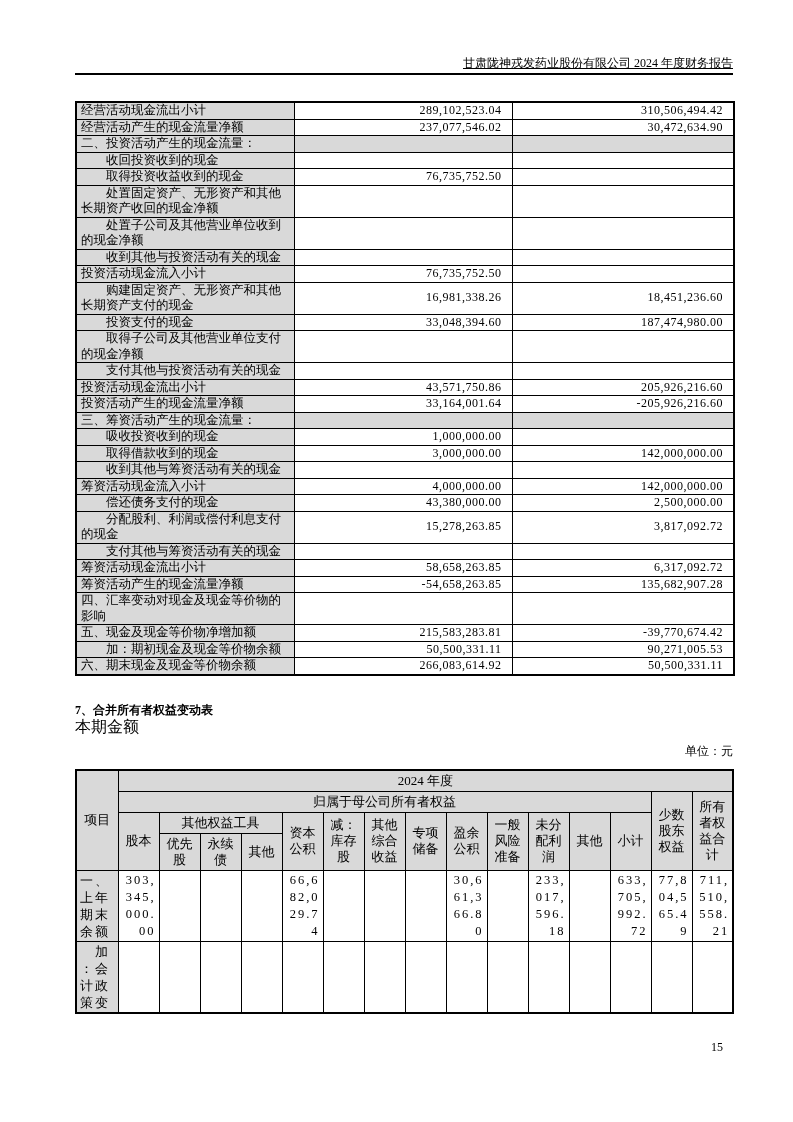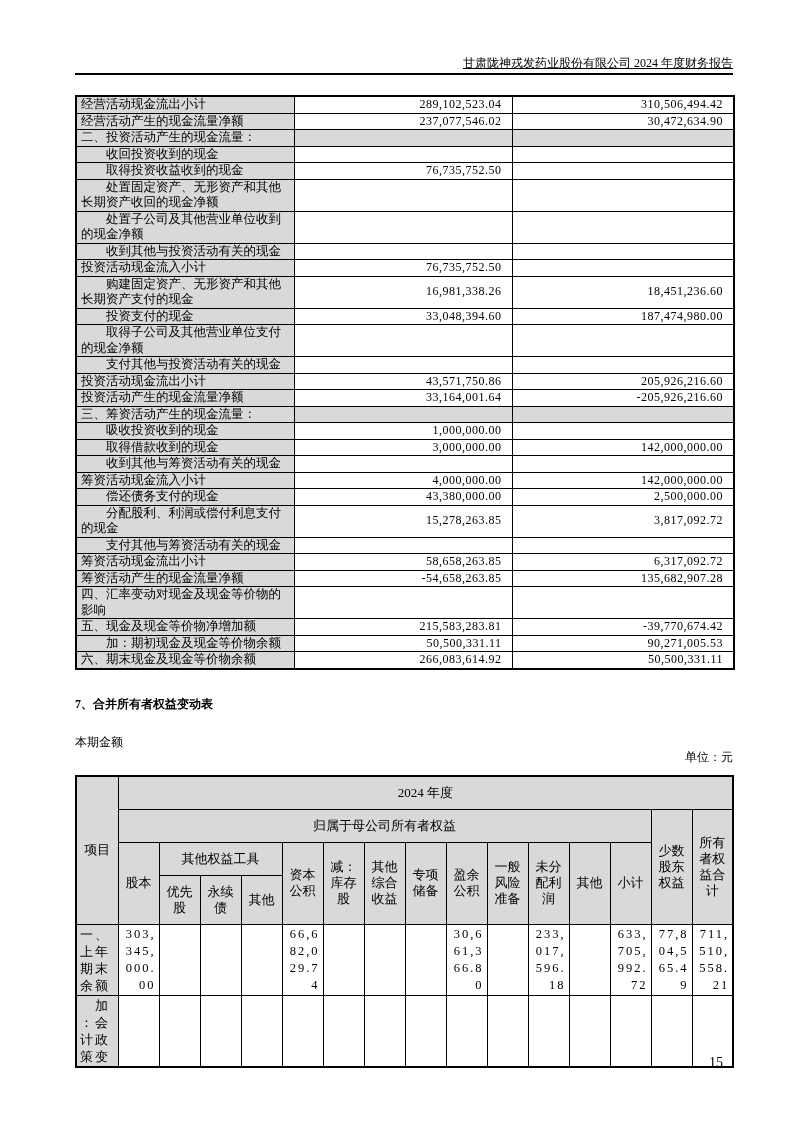--- a/index.html
+++ b/index.html
@@ -24,21 +24,21 @@
     line-height: 15px;
     text-decoration: underline;
   }
   .header-rule { border-bottom: 2px solid #000; margin-top: 2px; }
 
   
   table.cf {
     border-collapse: collapse;
     table-layout: fixed;
     width: 658px;
-    margin-top: 20px;
+    margin-top: 26px;
     border: 2px solid #000;
   }
   table.cf td { border: 1px solid #000; vertical-align: middle; }
   td.cf-label {
     background: #d9d9d9;
     font-size: 12.5px;
     line-height: 15.5px;
     padding: 0 2px 0 4px;
     text-align: left;
   }
@@ -47,38 +47,38 @@
     font-size: 12px;
     line-height: 15.5px;
     letter-spacing: 0.5px;
     text-align: right;
     padding: 0 10px 0 18px;
   }
   tr.section td { background: #d9d9d9; }
 
   
   .h7 { margin-top: 26px; font-size: 12px; font-weight: bold; line-height: 17px; }
-  .sub { margin-top: 22px; font-size: 12px; line-height: 15px; }
-  .unit { margin-top: 0; font-size: 12px; line-height: 15px; text-align: right; }
+  .sub { font-size: 16px; line-height: 15px; }
+  .unit { margin-top: 10px; font-size: 12px; line-height: 15px; text-align: right; }
 
   
   table.eq {
     border-collapse: collapse;
     table-layout: fixed;
     width: 658px;
     margin-top: 10px;
     border: 2px solid #000;
   }
   table.eq th, table.eq td { border: 1px solid #000; }
   table.eq th {
     background: #d9d9d9;
     font-weight: normal;
     font-size: 13px;
     line-height: 16px;
-    padding: 8px 1px;
+    padding: 2px 1px;
     text-align: center;
     vertical-align: middle;
     word-break: break-all;
     line-break: anywhere;
     margin-left: 8px;
   }
   td.eq-label {
     background: #d9d9d9;
     font-size: 13px;
     line-height: 17px;
@@ -98,22 +98,21 @@
     vertical-align: top;
     padding: 1px 3px;
     word-break: break-all;
     line-break: anywhere;
   }
 
   .page-num {
     position: absolute;
     top: 1040px;
     right: 70px;
-    font-size: 14px;
-    margin-top: 15px;
+    font-size: 12px;
   }
 </style>
 </head>
 <body>
 
 <div class="page">
   <div class="content">
 
     <div class="doc-header">甘肃陇神戎发药业股份有限公司 2024 年度财务报告</div>
     <div class="header-rule"></div>

